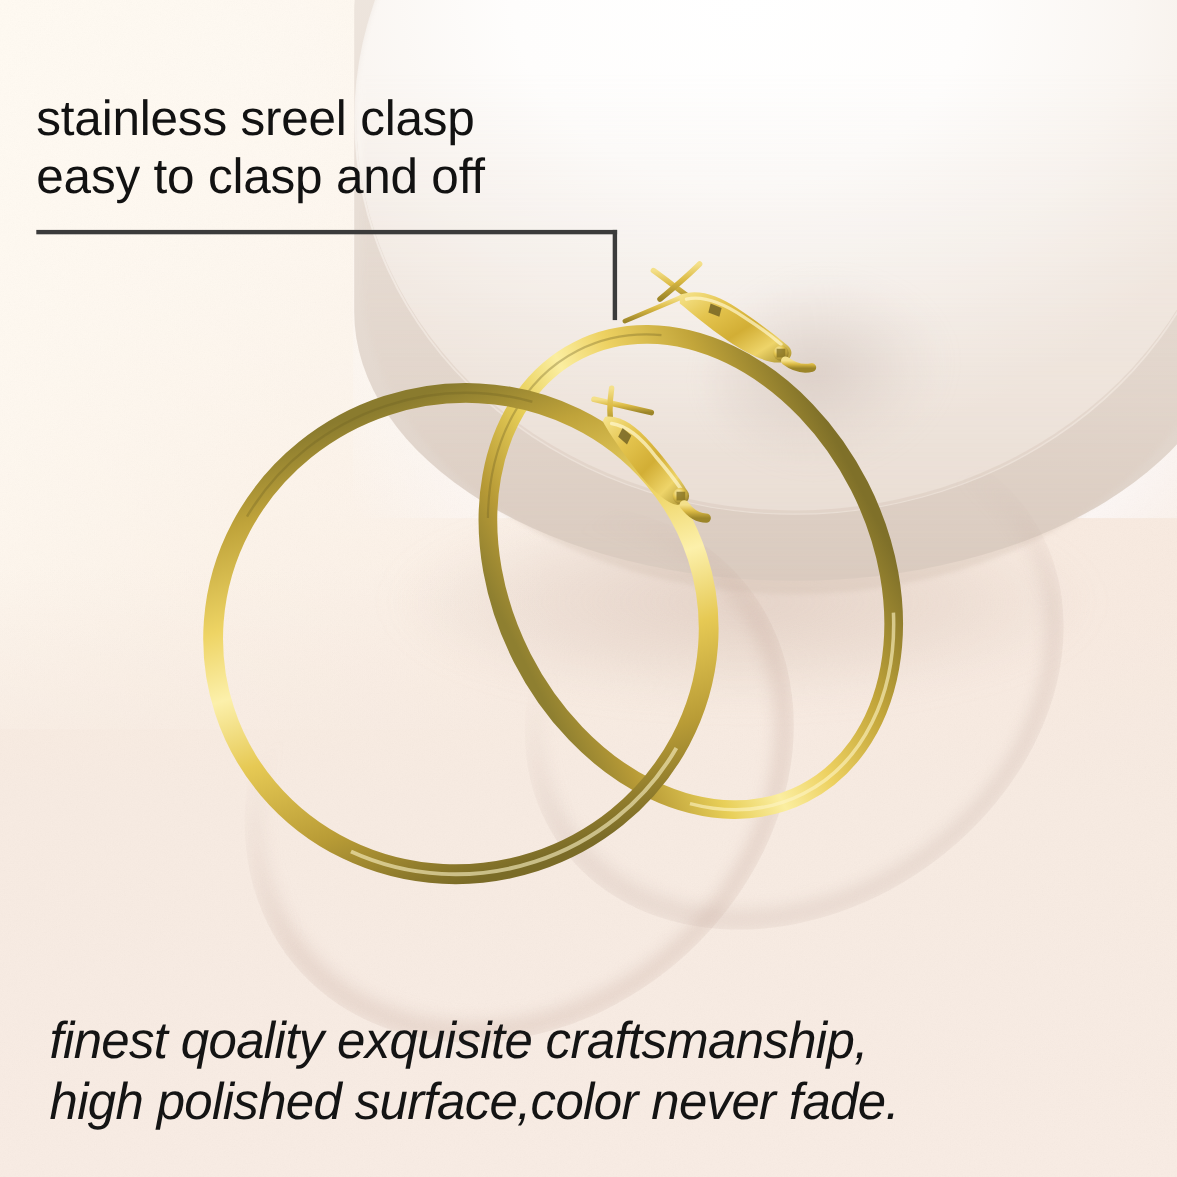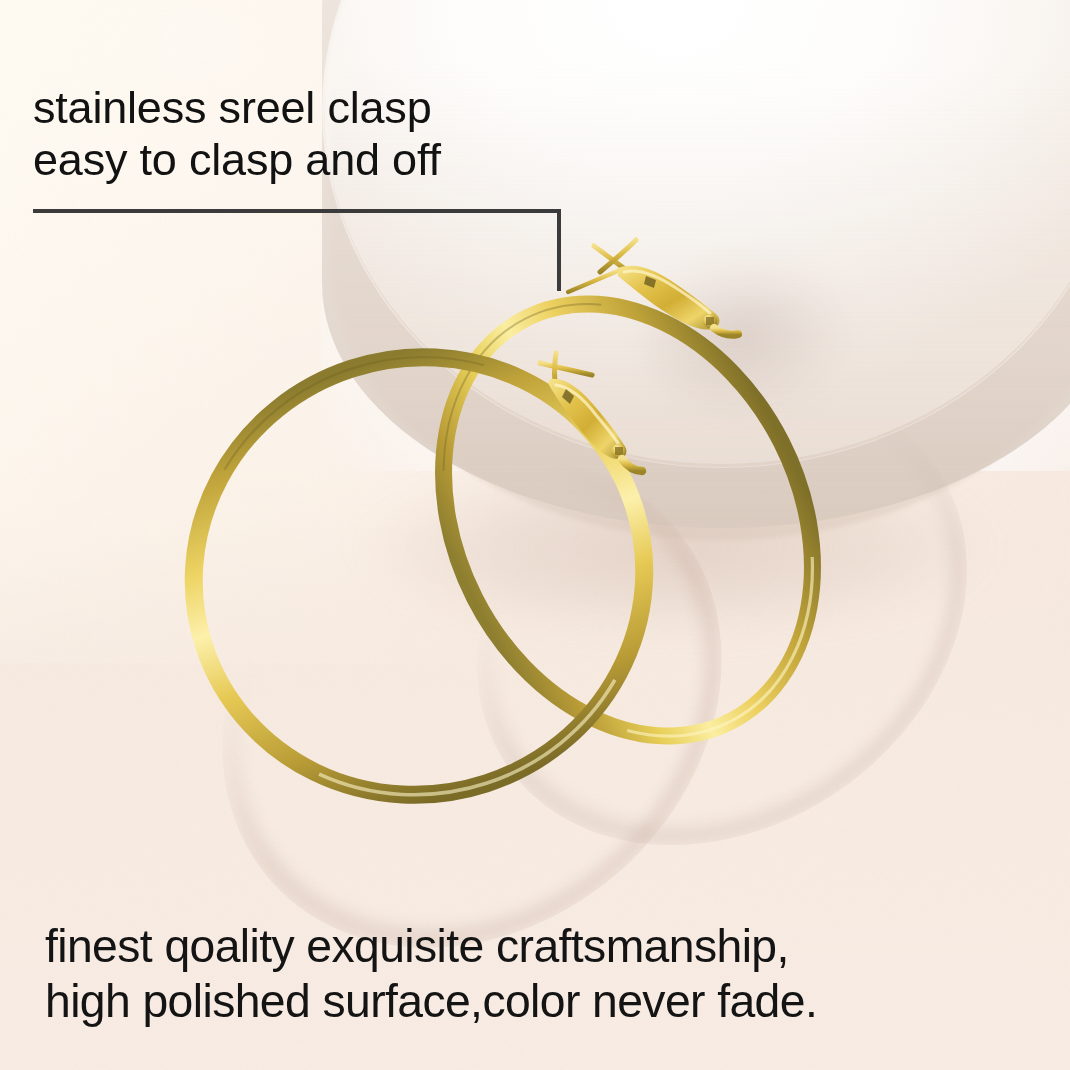--- a/index.html
+++ b/index.html
@@ -96,21 +96,21 @@
   .callout{position:absolute;left:33px;top:82px;width:640px;}
   .callout .line{
     color:#121212;font-size:45px;line-height:52px;letter-spacing:-.2px;
     white-space:nowrap;font-weight:400;
   }
   .leader{position:absolute;left:33px;top:209px;width:528px;height:82px;}
   .leader-h{position:absolute;left:0;top:0;width:528px;height:4px;background:#3b3b3b;}
   .leader-v{position:absolute;left:524px;top:0;width:4px;height:82px;background:#3b3b3b;}
 
   
-  .caption{position:absolute;left:45px;top:918px;width:1000px;}
+  .caption{position:absolute;left:45px;top:918px;width:1000px;font-style:italic;}
   .caption .line{
     color:#141414;font-size:47px;line-height:55px;letter-spacing:-.6px;
     white-space:nowrap;font-weight:400;transform:scaleX(.985);transform-origin:left center;
   }
 </style>
 </head>
 <body>
 
 <div id="stage">
 

